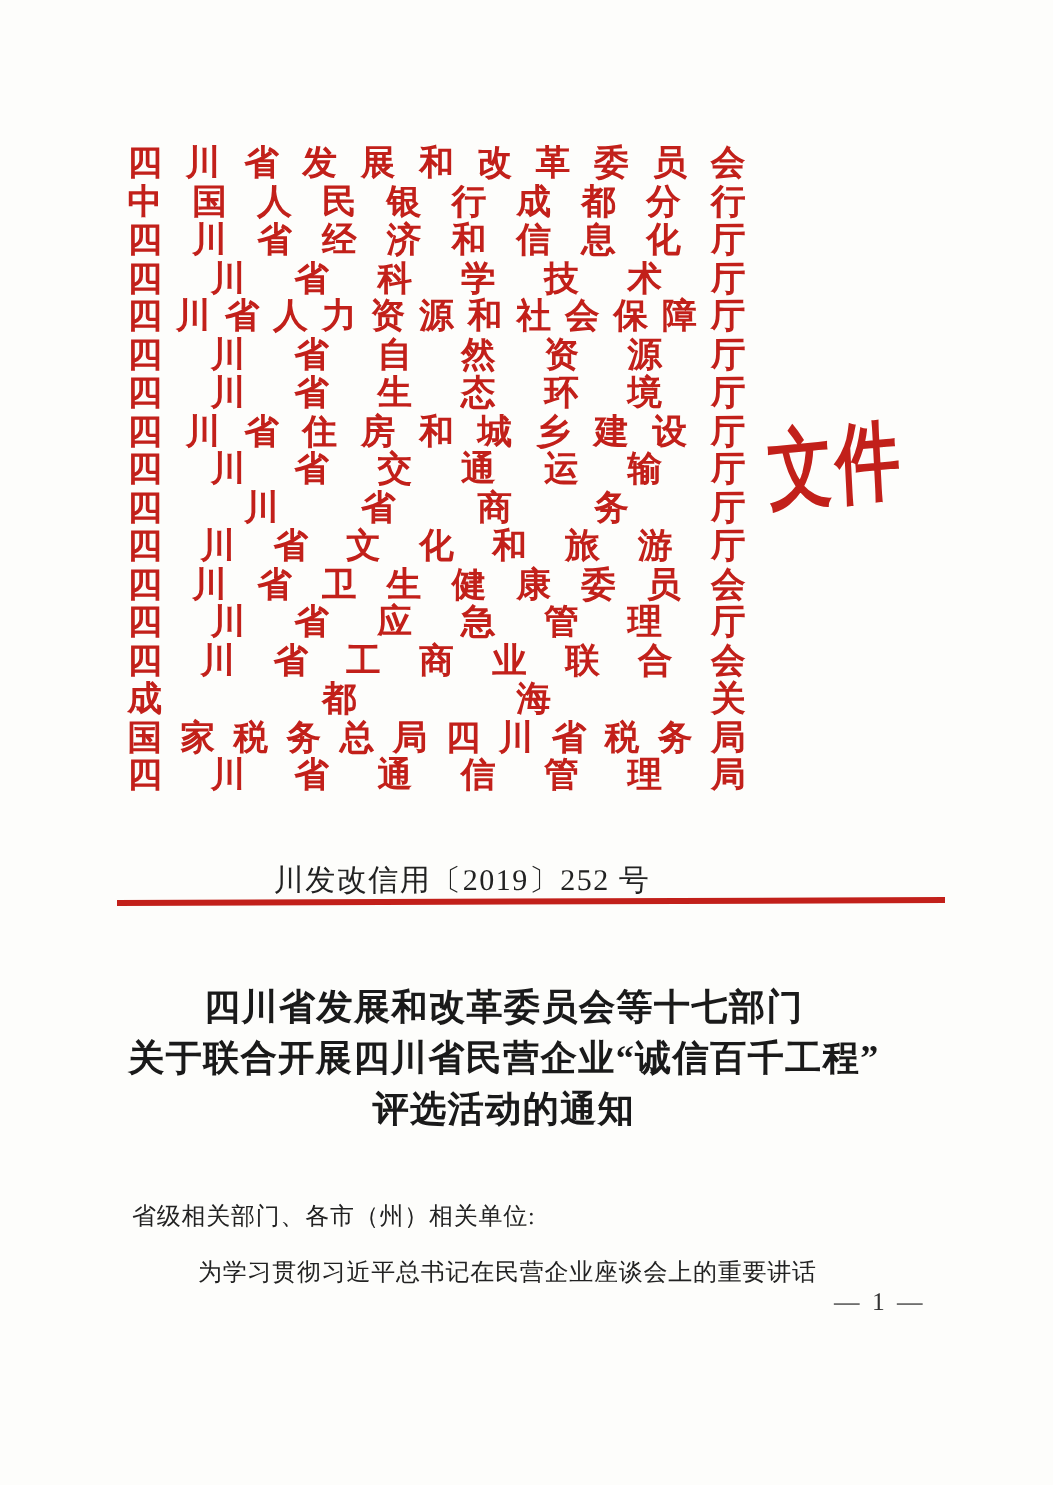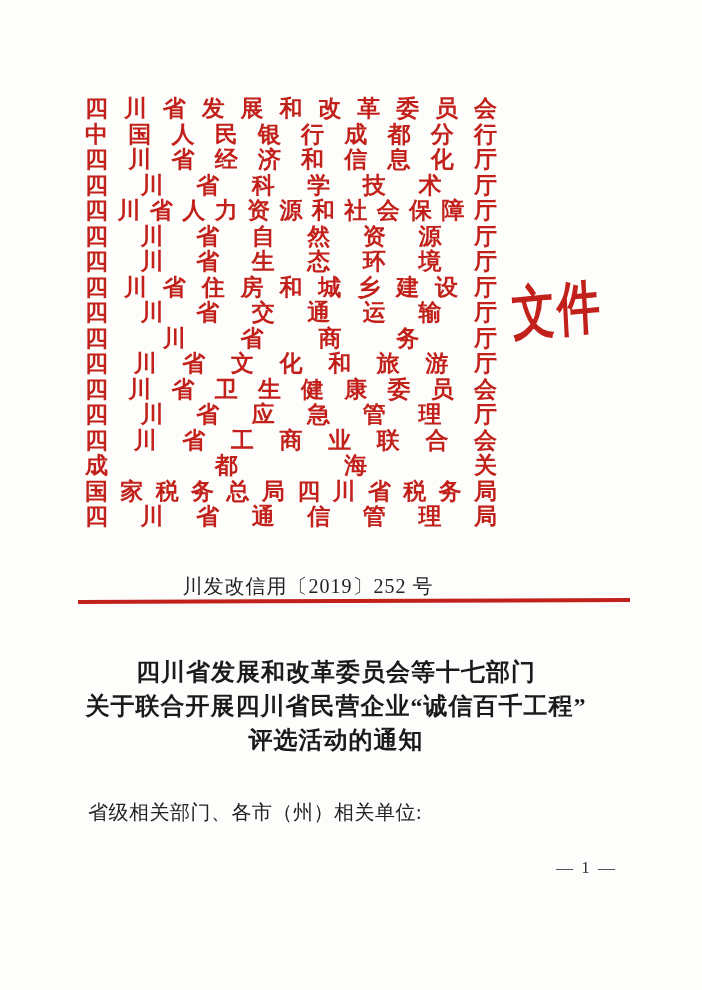--- a/index.html
+++ b/index.html
@@ -74,21 +74,21 @@
     font-weight:bold;
     line-height:34px;
     color:var(--ink);
     letter-spacing:1px;
     transform:translateX(-15px);
   }
   
   .body-text{
     position:absolute;
     left:88px;top:800px;width:530px;
-    font-size:20px;
+    font-size:16px;
     line-height:24px;
     color:var(--body-ink);
     letter-spacing:0.5px;
   }
   .salutation{margin:0 0 13px 0;}
   .paragraph{margin:0;text-indent:44px;}
   
   .page-number{
     position:absolute;
     left:556px;top:858px;
@@ -300,17 +300,18 @@
   <div class="red-line"></div>
 
   <div class="title">
     <div>四川省发展和改革委员会等十七部门</div>
     <div>关于联合开展四川省民营企业“诚信百千工程”</div>
     <div>评选活动的通知</div>
   </div>
 
   <div class="body-text">
     <p class="salutation">省级相关部门、各市（州）相关单位:</p>
+    <p class="paragraph">为学习贯彻习近平总书记在民营企业座谈会上的重要讲话</p>
   </div>
 
   <div class="page-number">— 1 —</div>
 
 </div>
 
 </body></html>

